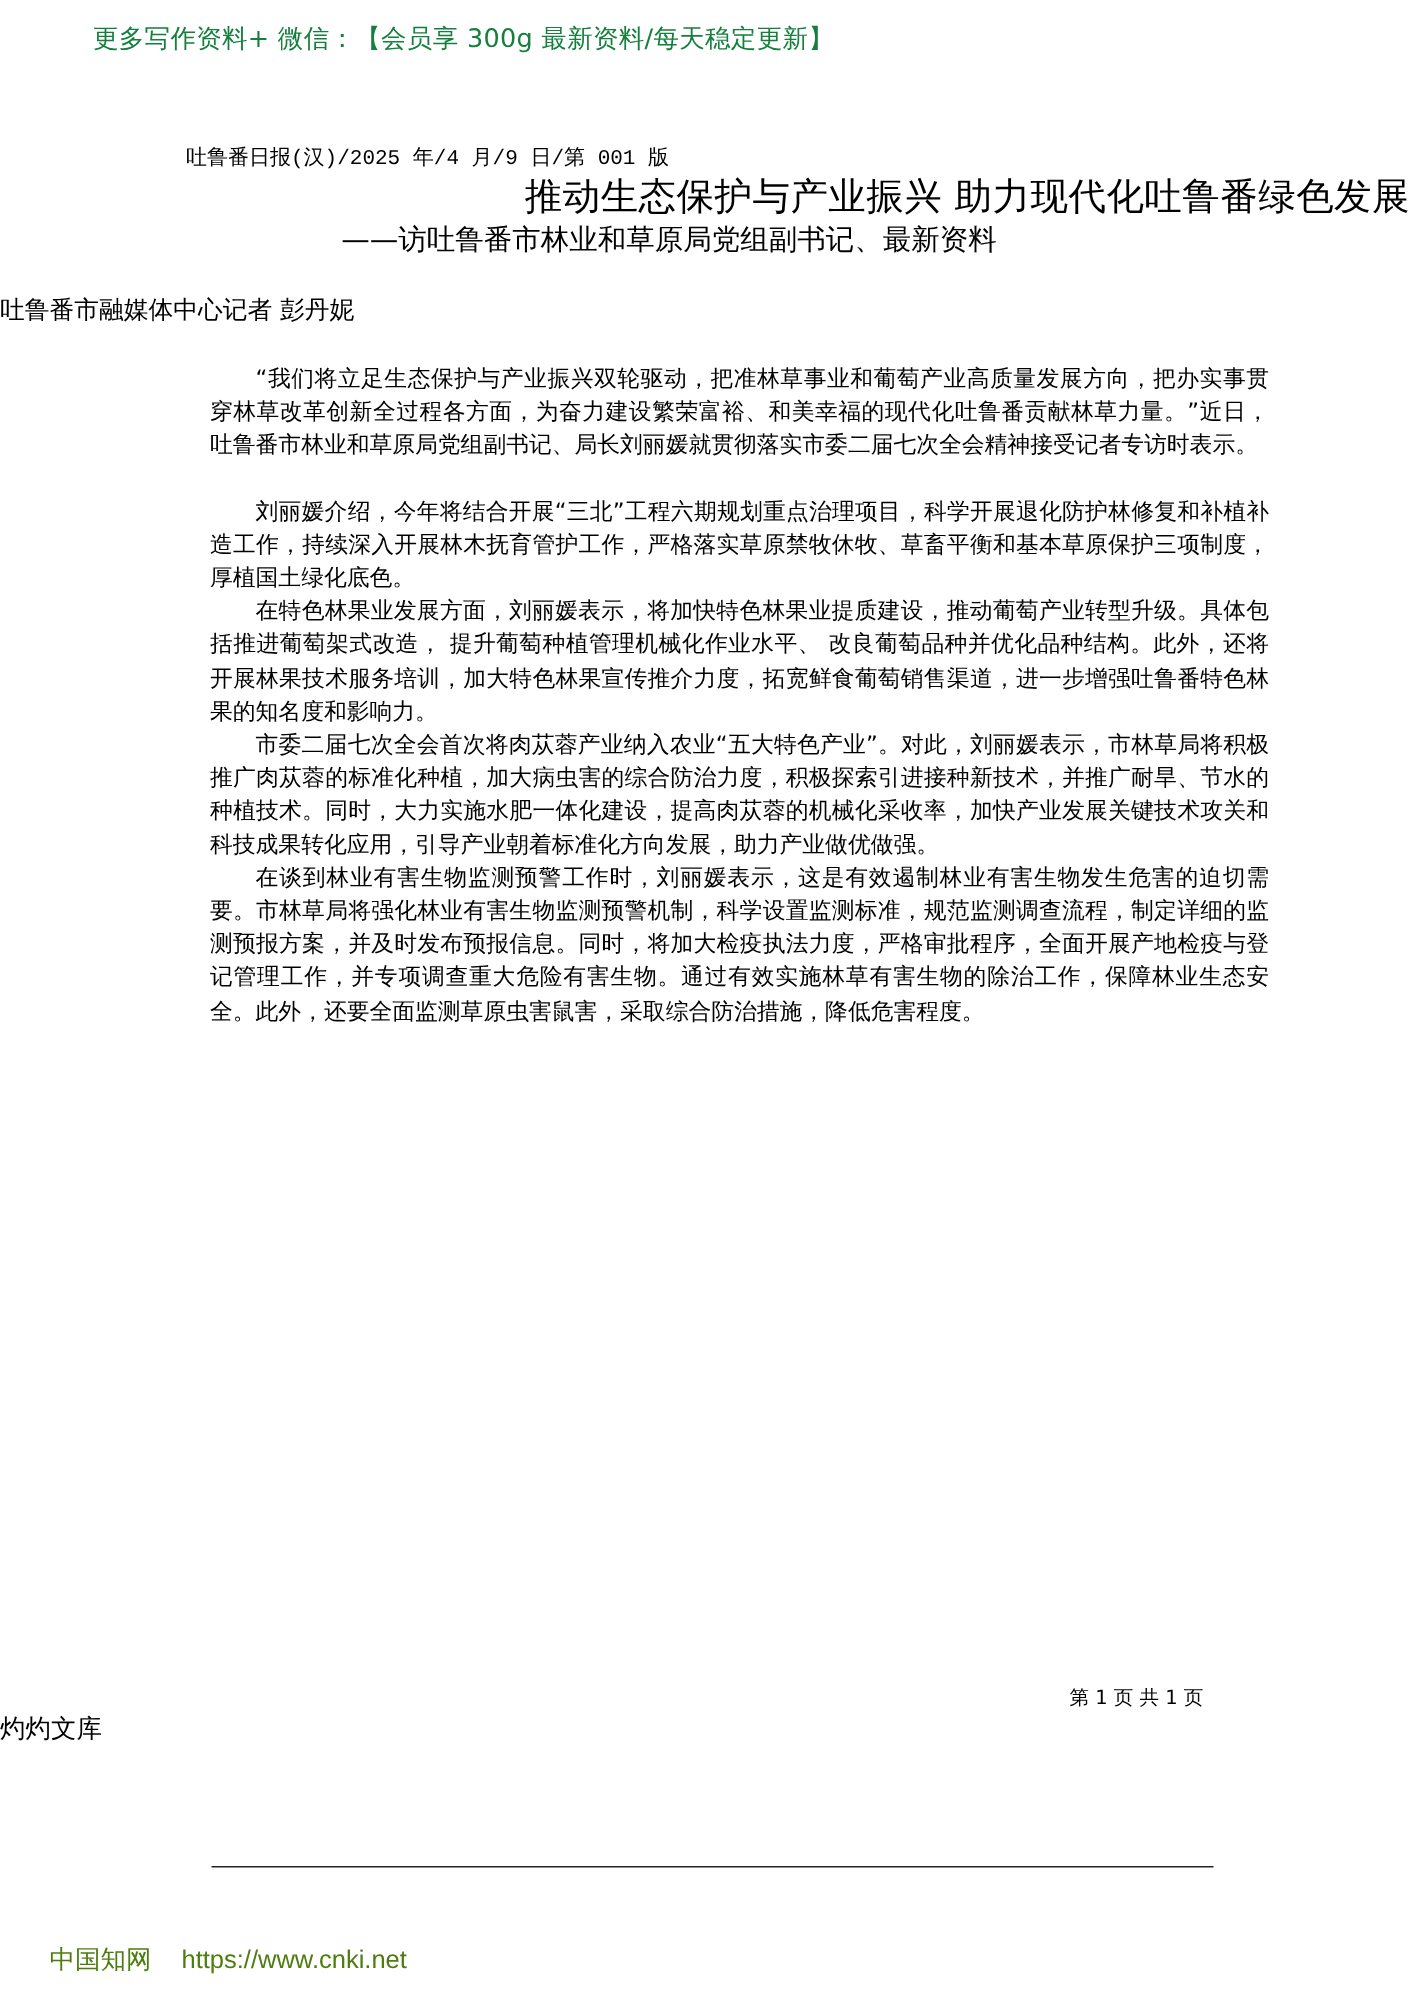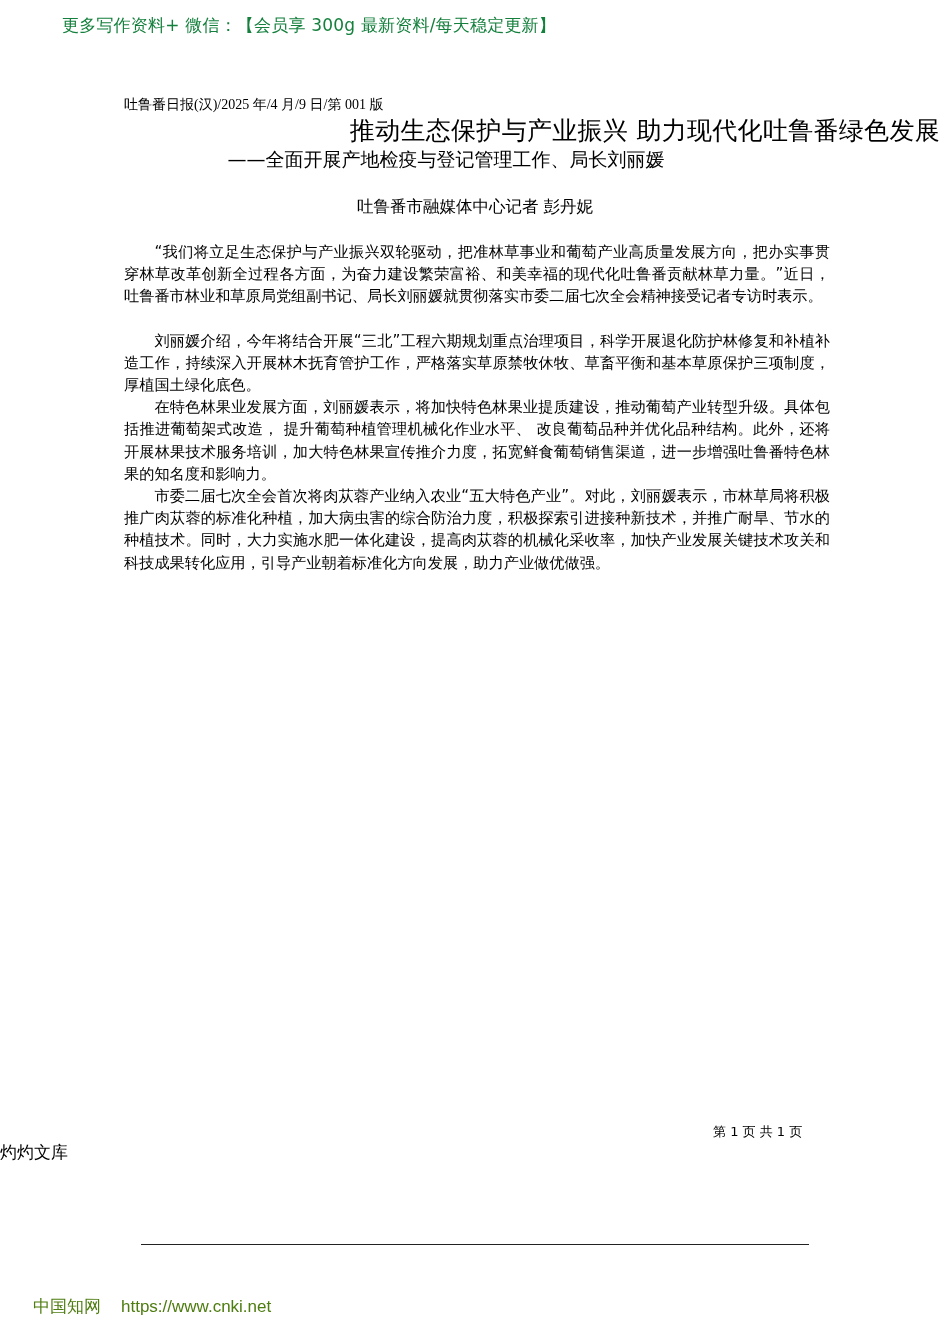--- a/index.html
+++ b/index.html
@@ -1,54 +1,55 @@
 <!DOCTYPE html>
 <html><head>
 <meta charset="utf-8">
 <style>
   html, body { margin: 0; padding: 0; background: #ffffff; }
   body { width: 950px; height: 1344px; position: relative; overflow: hidden;
          font-family: "DejaVu Sans", "Liberation Sans", sans-serif; color: #000; }
   .banner { position: absolute; left: 62px; top: 14px; font-size: 17px; color: #15803d;
             white-space: nowrap; letter-spacing: 0.2px; }
   .source { position: absolute; left: 124px; top: 96px; font-size: 14px;
-            font-family: Liberation Serif, serif; white-space: nowrap; }
+            font-family: Liberation Mono, monospace; white-space: nowrap; }
   .title { position: absolute; left: 0; width: 940px; top: 114px; text-align: right;
            font-size: 25px; white-space: nowrap; letter-spacing: 0.3px; }
   .subtitle { position: absolute; left: 0; width: 892px; top: 147px; text-align: center;
               font-size: 19px; white-space: nowrap; }
-  .byline { position: absolute; left: 0; width: 950px; top: 196px; text-align: center;
+  .byline { position: absolute; left: 0; width: 950px; top: 196px; 
             font-size: 16.5px; white-space: nowrap; }
-  .body { position: absolute; left: 124px; top: 241px; width: 706px;
+  .body { position: absolute; left: 140px; top: 241px; width: 706px;
           font-size: 15.2px; line-height: 22.2px; }
   .body p { margin: 0; text-indent: 2em; text-align: justify; }
   .body p.gap { margin-top: 22px; }
   .pager { position: absolute; left: 713px; top: 1123px; font-size: 13px; white-space: nowrap; }
   .brand { position: absolute; left: 0; top: 1141px; font-size: 17px; white-space: nowrap; text-align: center; }
   .rule { position: absolute; left: 141px; top: 1244px; width: 668px; height: 0;
           border-top: 1.5px solid #222; }
   .cnki { position: absolute; left: 33px; top: 1295px; font-size: 17px; color: #4d7c0f;
           white-space: nowrap; }
   .cnki .url { margin-left: 20px; font-family: "Liberation Sans", sans-serif; }
 </style>
 </head>
 <body>
 
 <div class="banner">更多写作资料+ 微信：【会员享 300g 最新资料/每天稳定更新】</div>
 
 <div class="source">吐鲁番日报(汉)/2025 年/4 月/9 日/第 001 版</div>
 <div class="title">推动生态保护与产业振兴  助力现代化吐鲁番绿色发展</div>
-<div class="subtitle">——全面开展产地检疫与登记管理工作、局长刘丽媛</div>
+<div class="subtitle">——访吐鲁番市林业和草原局党组副书记、最新资料</div>
 <div class="byline">吐鲁番市融媒体中心记者  彭丹妮</div>
 
 <div class="body">
   <p>“我们将立足生态保护与产业振兴双轮驱动，把准林草事业和葡萄产业高质量发展方向，把办实事贯穿林草改革创新全过程各方面，为奋力建设繁荣富裕、和美幸福的现代化吐鲁番贡献林草力量。”近日，吐鲁番市林业和草原局党组副书记、局长刘丽媛就贯彻落实市委二届七次全会精神接受记者专访时表示。</p>
   <p class="gap">刘丽媛介绍，今年将结合开展“三北”工程六期规划重点治理项目，科学开展退化防护林修复和补植补造工作，持续深入开展林木抚育管护工作，严格落实草原禁牧休牧、草畜平衡和基本草原保护三项制度，厚植国土绿化底色。</p>
   <p>在特色林果业发展方面，刘丽媛表示，将加快特色林果业提质建设，推动葡萄产业转型升级。具体包括推进葡萄架式改造， 提升葡萄种植管理机械化作业水平、 改良葡萄品种并优化品种结构。此外，还将开展林果技术服务培训，加大特色林果宣传推介力度，拓宽鲜食葡萄销售渠道，进一步增强吐鲁番特色林果的知名度和影响力。</p>
   <p>市委二届七次全会首次将肉苁蓉产业纳入农业“五大特色产业”。对此，刘丽媛表示，市林草局将积极推广肉苁蓉的标准化种植，加大病虫害的综合防治力度，积极探索引进接种新技术，并推广耐旱、节水的种植技术。同时，大力实施水肥一体化建设，提高肉苁蓉的机械化采收率，加快产业发展关键技术攻关和科技成果转化应用，引导产业朝着标准化方向发展，助力产业做优做强。</p>
+  <p>在谈到林业有害生物监测预警工作时，刘丽媛表示，这是有效遏制林业有害生物发生危害的迫切需要。市林草局将强化林业有害生物监测预警机制，科学设置监测标准，规范监测调查流程，制定详细的监测预报方案，并及时发布预报信息。同时，将加大检疫执法力度，严格审批程序，全面开展产地检疫与登记管理工作，并专项调查重大危险有害生物。通过有效实施林草有害生物的除治工作，保障林业生态安全。此外，还要全面监测草原虫害鼠害，采取综合防治措施，降低危害程度。</p>
 </div>
 
 <div class="pager">第 1 页 共 1 页</div>
 <div class="brand">灼灼文库</div>
 
 <div class="rule"></div>
 
 <div class="cnki">
   <span>中国知网</span><span class="url">https://www.cnki.net</span>
 </div>

